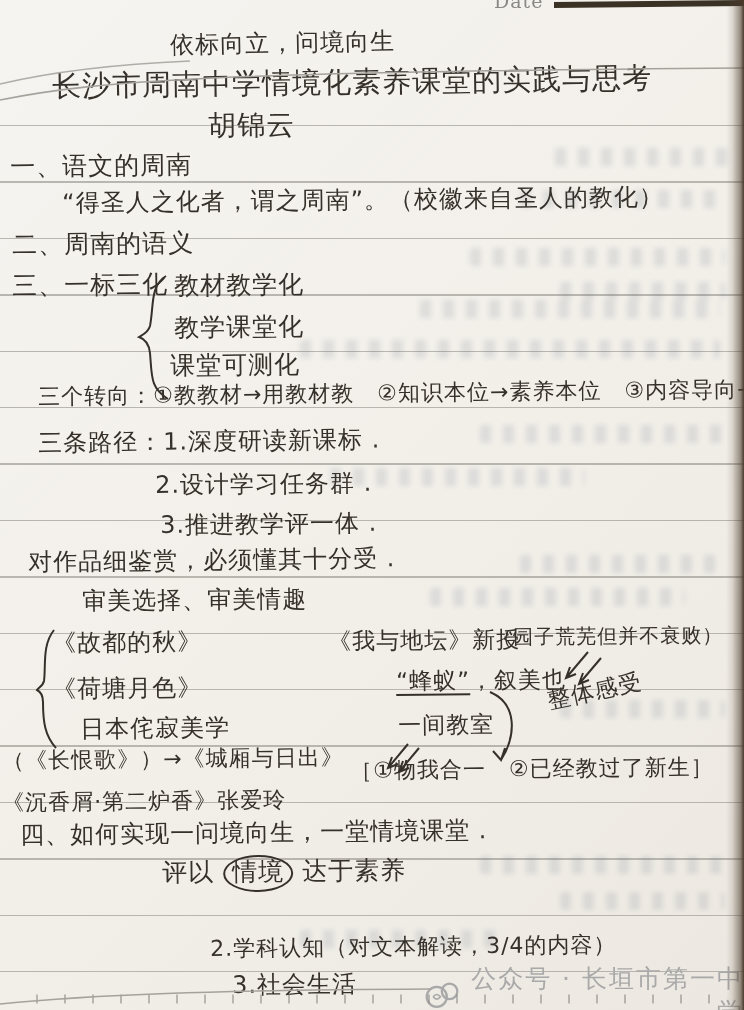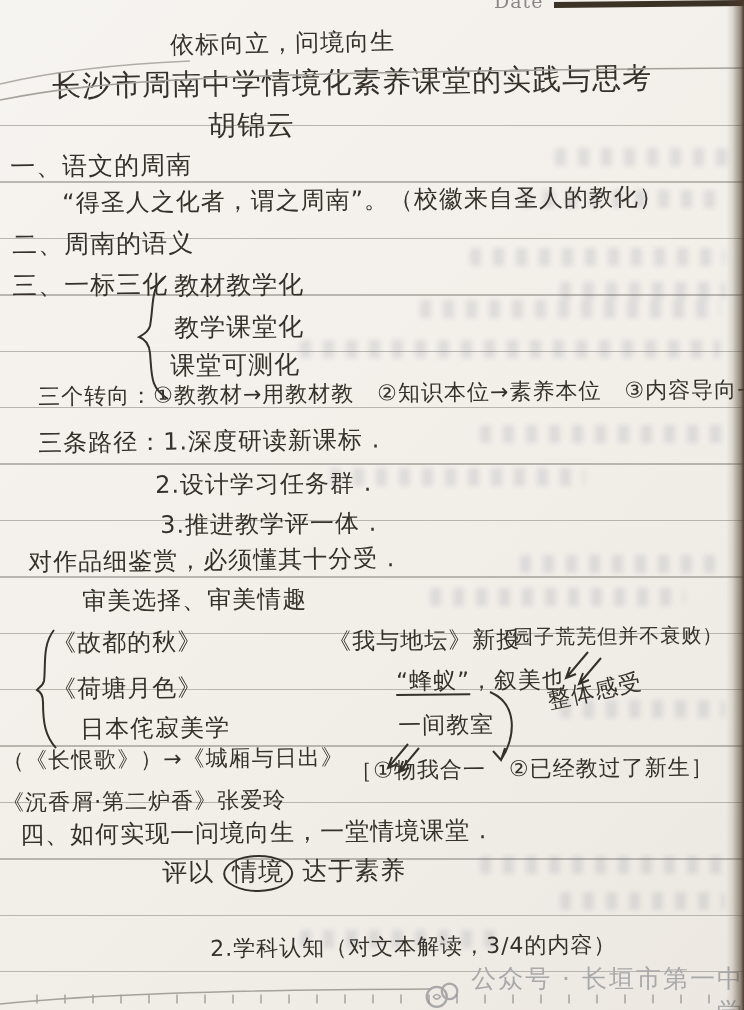--- a/index.html
+++ b/index.html
@@ -102,20 +102,21 @@
   <div class="hw" style="left:398px;top:712px;font-size:23px">一间教室</div>
   <div class="hw" style="left:350px;top:758px;font-size:22px">［①物我合一　②已经教过了新生］</div>
 
   <div class="hw" style="left:20px;top:822px;font-size:24px">四、如何实现一问境向生，一堂情境课堂 .</div>
   <div class="hw" style="left:162px;top:856px;font-size:25px">
     <span>评以</span>
     <span class="circled">情境</span>
     <span>达于素养</span>
   </div>
   <div class="hw" style="left:210px;top:936px;font-size:22px">2.学科认知（对文本解读，3/4的内容）</div>
+  <div class="hw" style="left:232px;top:972px;font-size:24px">3.社会生活</div>
 
   <div class="wm">
     <svg width="42" height="34" viewBox="0 0 42 34">
       <circle cx="14" cy="19" r="11" fill="none" stroke="#a9a9a9" stroke-width="2.5"></circle>
       <circle cx="28" cy="13" r="8.5" fill="none" stroke="#a9a9a9" stroke-width="2.5"></circle>
       <path d="M10,19 q4,-5 8,0 q-4,5 -8,0" fill="none" stroke="#a9a9a9" stroke-width="1.8"></path>
     </svg>
     <span>公众号 · 长垣市第一中学</span>
   </div>
 

